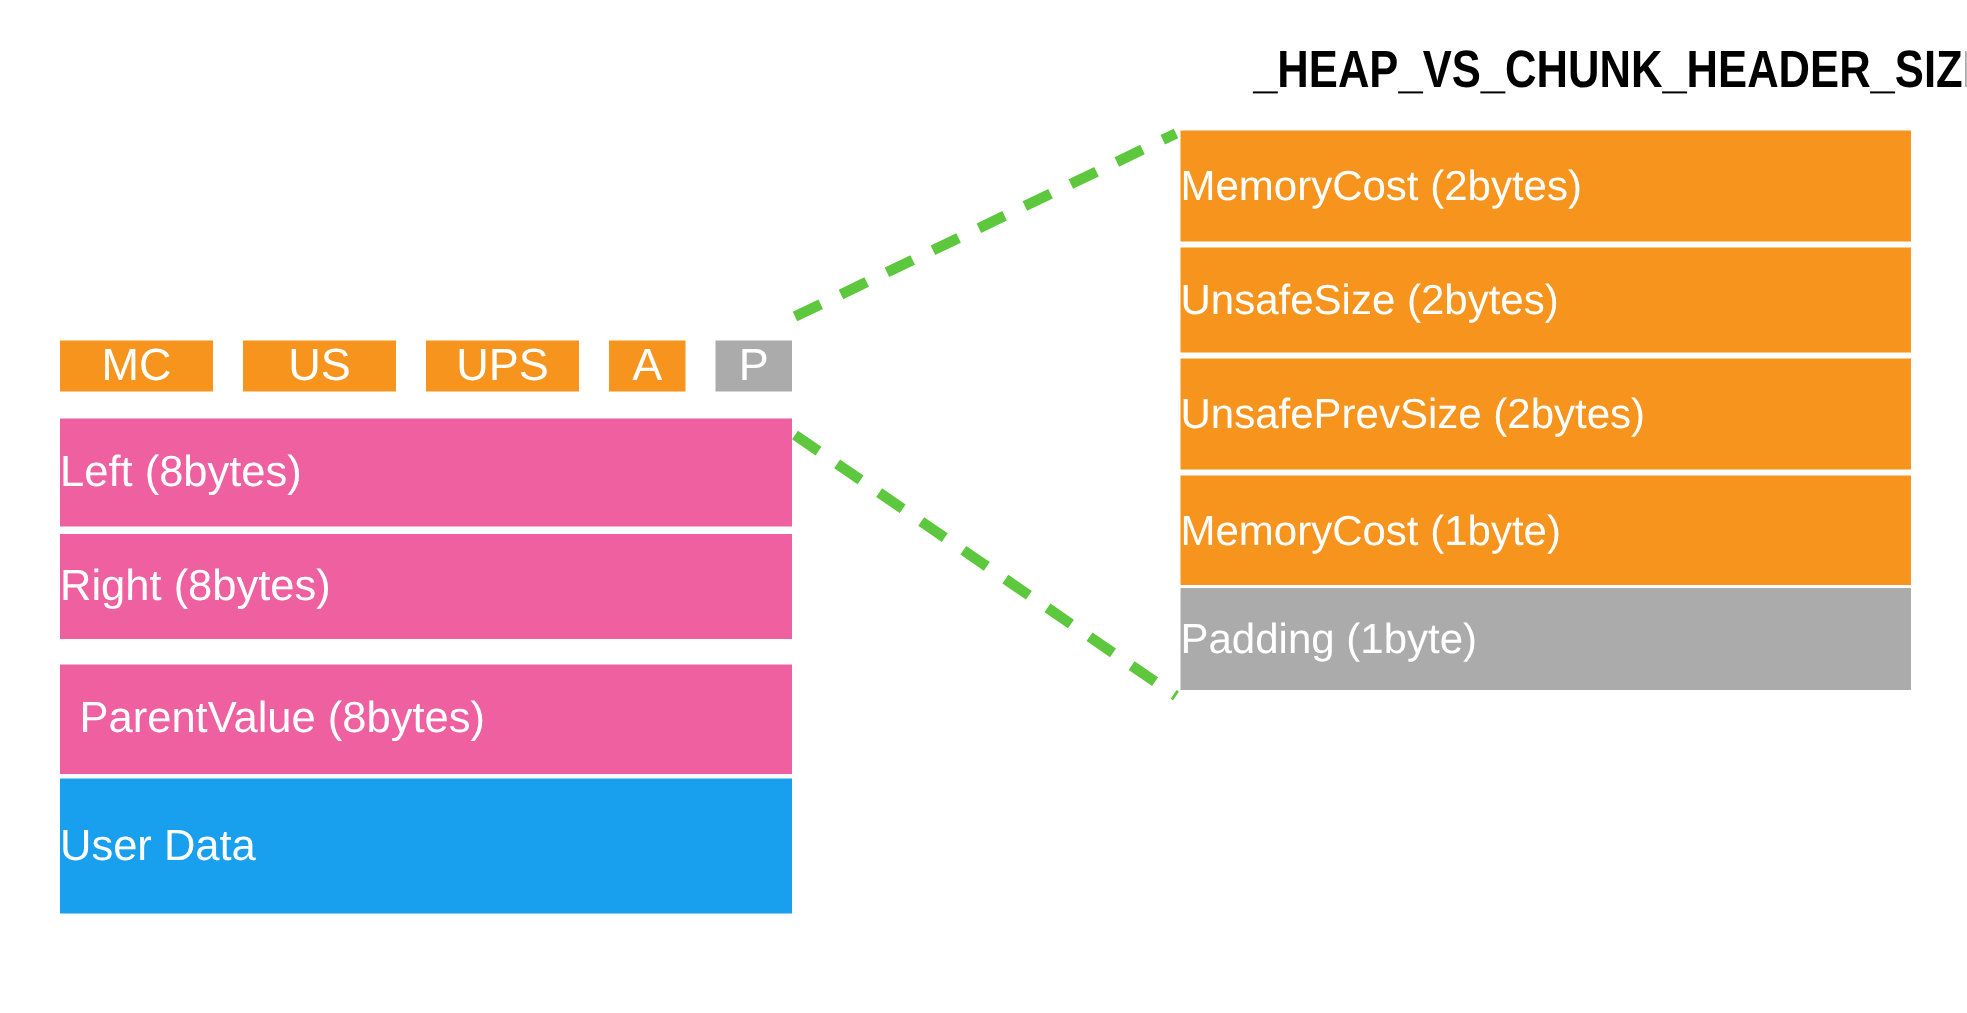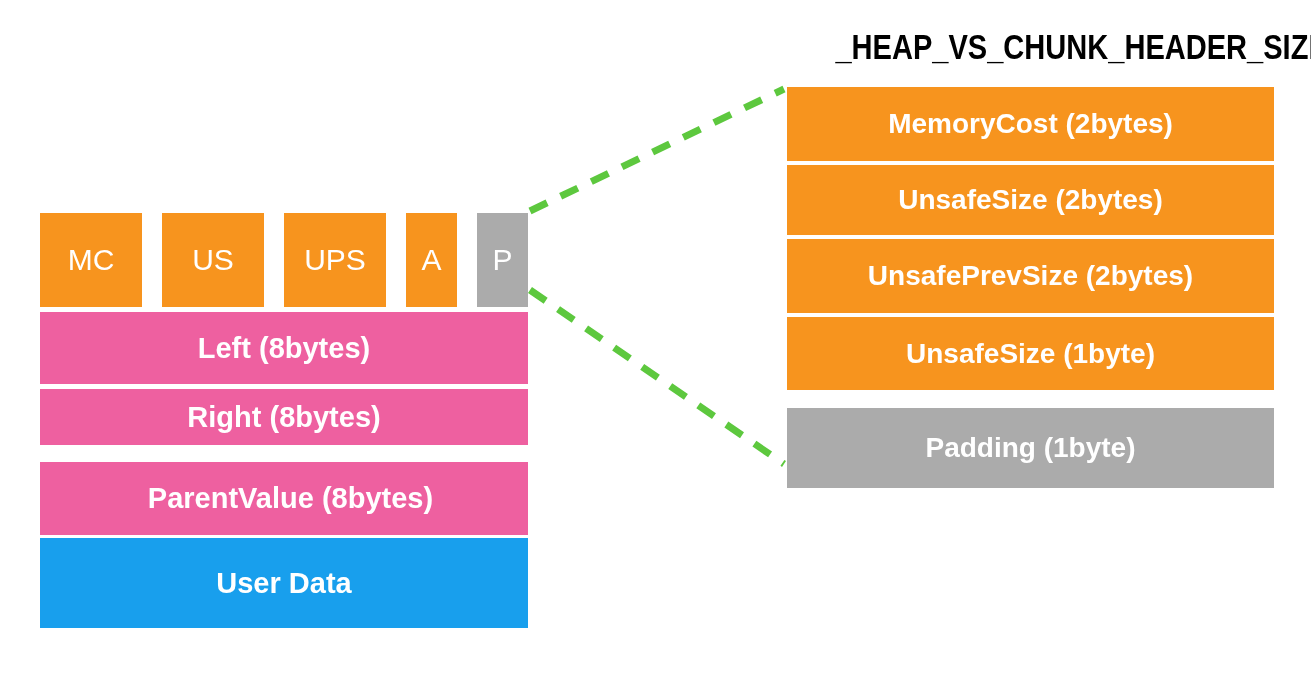--- a/index.html
+++ b/index.html
@@ -55,56 +55,56 @@
   .size-title { left: 785px; top: 27px; width: 487px; }
 
   .free-struct {
     position: absolute;
     left: 40px; top: 213px;
     width: 488px;
   }
   .byte-row {
     display: flex;
     gap: 20px;
-    height: 94px;
+    height: 61px;
+    align-items: center;
   }
   .cell {
     display: flex;
     align-items: center;
     justify-content: center;
     color: var(--box_text);
     font-size: 30px;
   }
   .f2 { flex: 2 1 0; }
   .f1 { flex: 1 1 0; }
 
   .row {
     display: flex;
     align-items: center;
-    justify-content: center;
+    justify-content: flex-start;
     color: var(--box_text);
     font-size: 29px;
-    font-weight: bold;
   }
   .free-struct .r1 { height: 72px; margin-top: 5px; }
-  .free-struct .r2 { height: 56px; margin-top: 5px; }
+  .free-struct .r2 { height: 70px; margin-top: 5px; }
   .free-struct .r3 { height: 73px; margin-top: 17px; padding-left: 13px; }
   .free-struct .r4 { height: 90px; margin-top: 3px; }
 
   .size-struct {
     position: absolute;
     left: 787px; top: 87px;
     width: 487px;
   }
   .size-struct .row { font-size: 28px; }
   .size-struct .s1 { height: 74px; }
   .size-struct .s2 { height: 70px; margin-top: 4px; }
   .size-struct .s3 { height: 74px; margin-top: 4px; }
   .size-struct .s4 { height: 73px; margin-top: 4px; }
-  .size-struct .s5 { height: 80px; margin-top: 18px; }
+  .size-struct .s5 { height: 68px; margin-top: 2px; }
 
   .bg-orange { background: var(--orange); }
   .bg-pink   { background: var(--pink); }
   .bg-blue   { background: var(--blue); }
   .bg-gray   { background: var(--gray); }
 </style>
 </head>
 <body>
 
 <div class="slide">
@@ -156,20 +156,20 @@
     <div class="row s1 bg-orange">
       <span>MemoryCost (2bytes)</span>
     </div>
     <div class="row s2 bg-orange">
       <span>UnsafeSize (2bytes)</span>
     </div>
     <div class="row s3 bg-orange">
       <span>UnsafePrevSize (2bytes)</span>
     </div>
     <div class="row s4 bg-orange">
-      <span>UnsafeSize (1byte)</span>
+      <span>MemoryCost (1byte)</span>
     </div>
     <div class="row s5 bg-gray">
       <span>Padding (1byte)</span>
     </div>
   </div>
 
 </div>
 
 </body></html>

